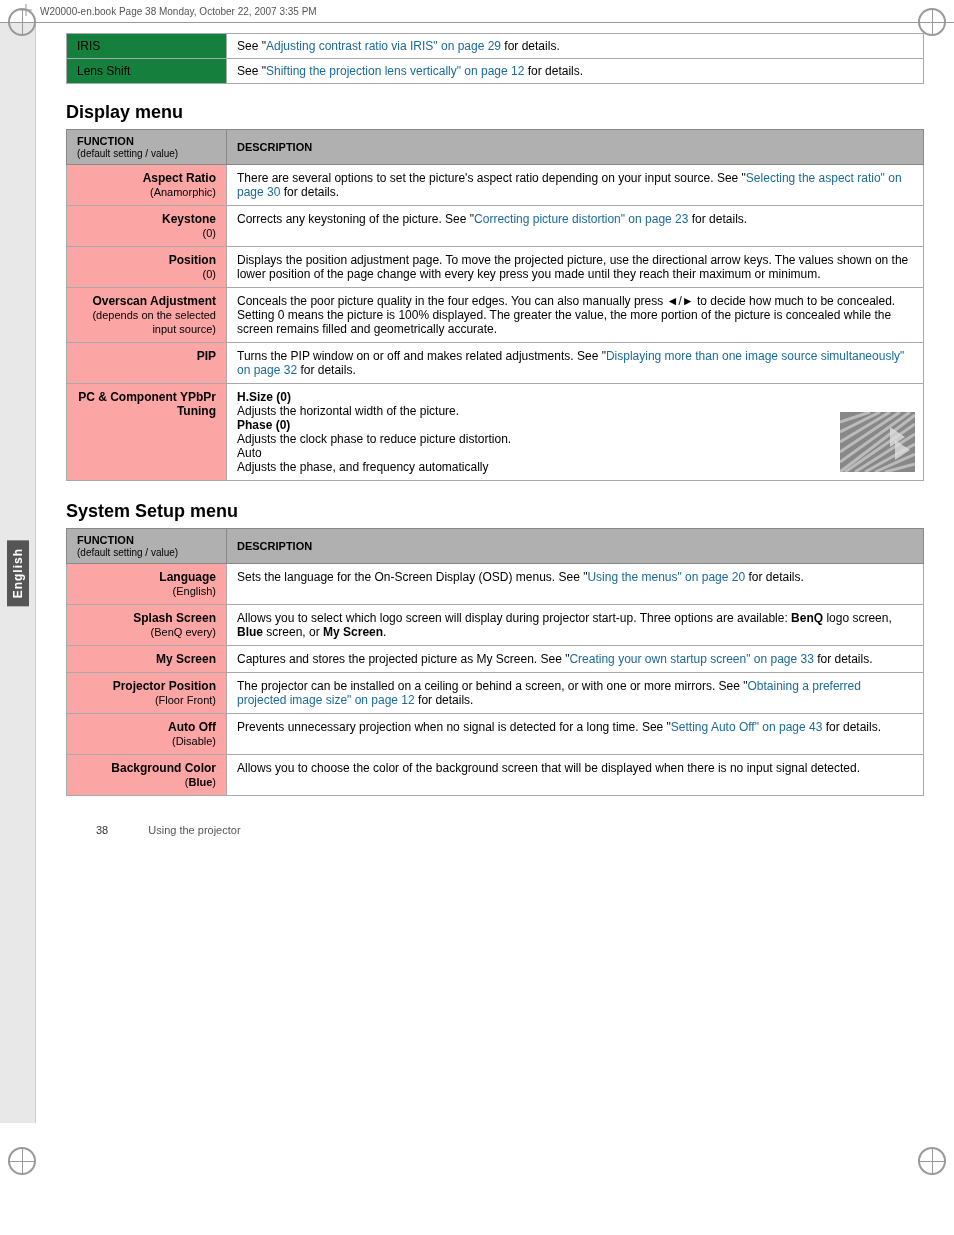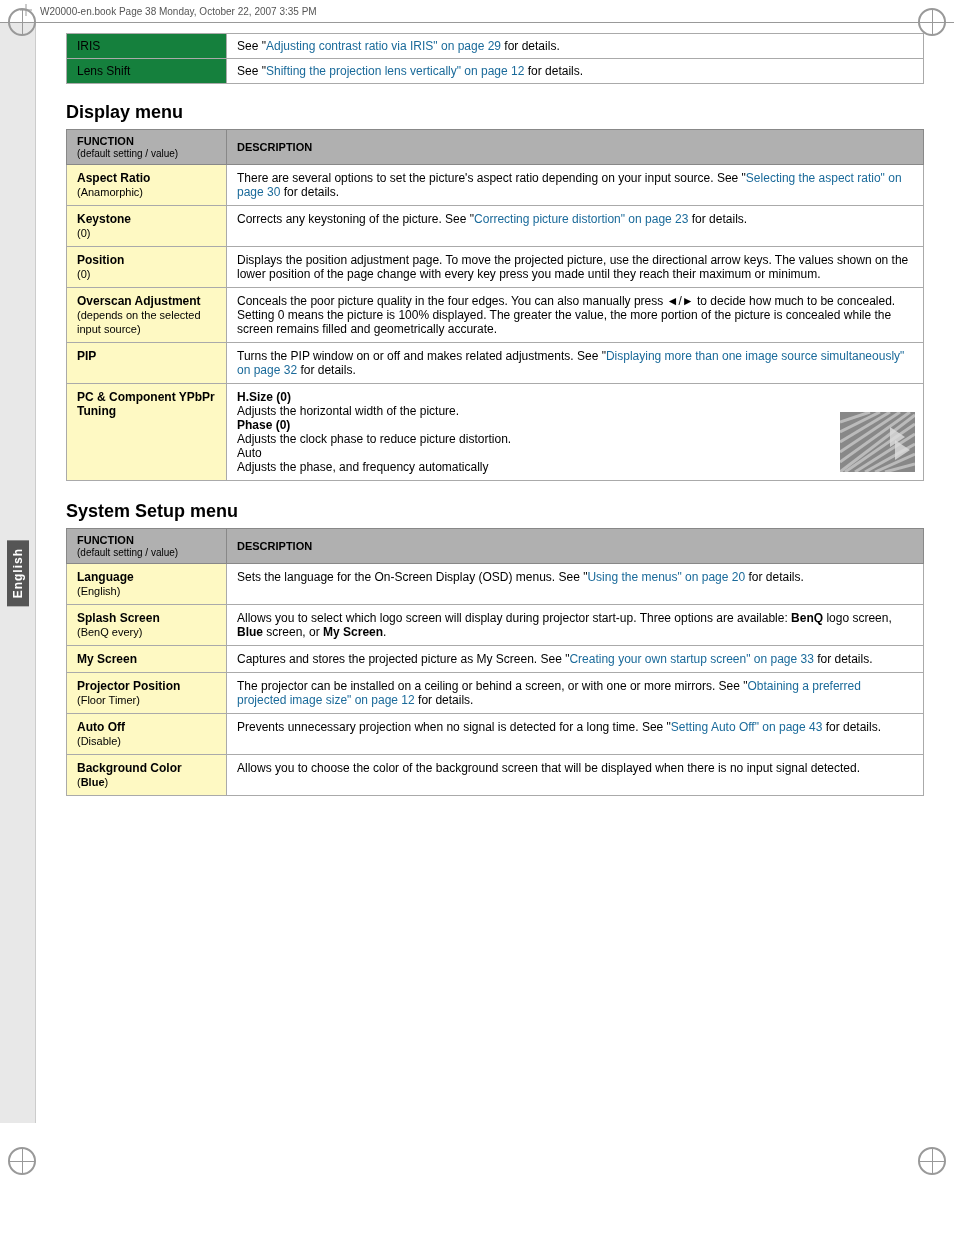--- a/index.html
+++ b/index.html
@@ -108,21 +108,22 @@
     }
     .func-table td {
       border: 1px solid #aaa;
       padding: 6px 10px;
       vertical-align: top;
       font-size: 12px;
     }
     .func-table td.func-name {
       font-weight: bold;
       width: 160px;
-      background: #fef9c3;
+      background: #fca5a5;
+      text-align: right;
     }
     .func-table td.func-name .sub-value {
       font-weight: normal;
       font-size: 11px;
     }
     .func-table td.func-desc {
       background: #fff;
     }
 
     
@@ -377,21 +378,21 @@
           <td class="func-name">
             My Screen
           </td>
           <td class="func-desc">
             Captures and stores the projected picture as My Screen. See "<a href="#">Creating your own startup screen" on page 33</a> for details.
           </td>
         </tr>
 
         <tr>
           <td class="func-name">
-            Projector Position<br><span class="sub-value">(Floor Timer)</span>
+            Projector Position<br><span class="sub-value">(Floor Front)</span>
           </td>
           <td class="func-desc">
             The projector can be installed on a ceiling or behind a screen, or with one or more mirrors. See "<a href="#">Obtaining a preferred projected image size" on page 12</a> for details.
           </td>
         </tr>
 
         <tr>
           <td class="func-name">
             Auto Off<br><span class="sub-value">(Disable)</span>
           </td>
@@ -405,15 +406,19 @@
           <td class="func-name">
             Background Color<br><span class="sub-value">(<strong>Blue</strong>)</span>
           </td>
           <td class="func-desc">
             Allows you to choose the color of the background screen that will be displayed when there is no input signal detected.
           </td>
         </tr>
       </tbody>
     </table>
 
+    <div class="page-footer">
+      <span class="page-number">38</span>
+      <span class="footer-text">Using the projector</span>
+    </div>
 
   </div>
 </div>
 
 </body></html>

